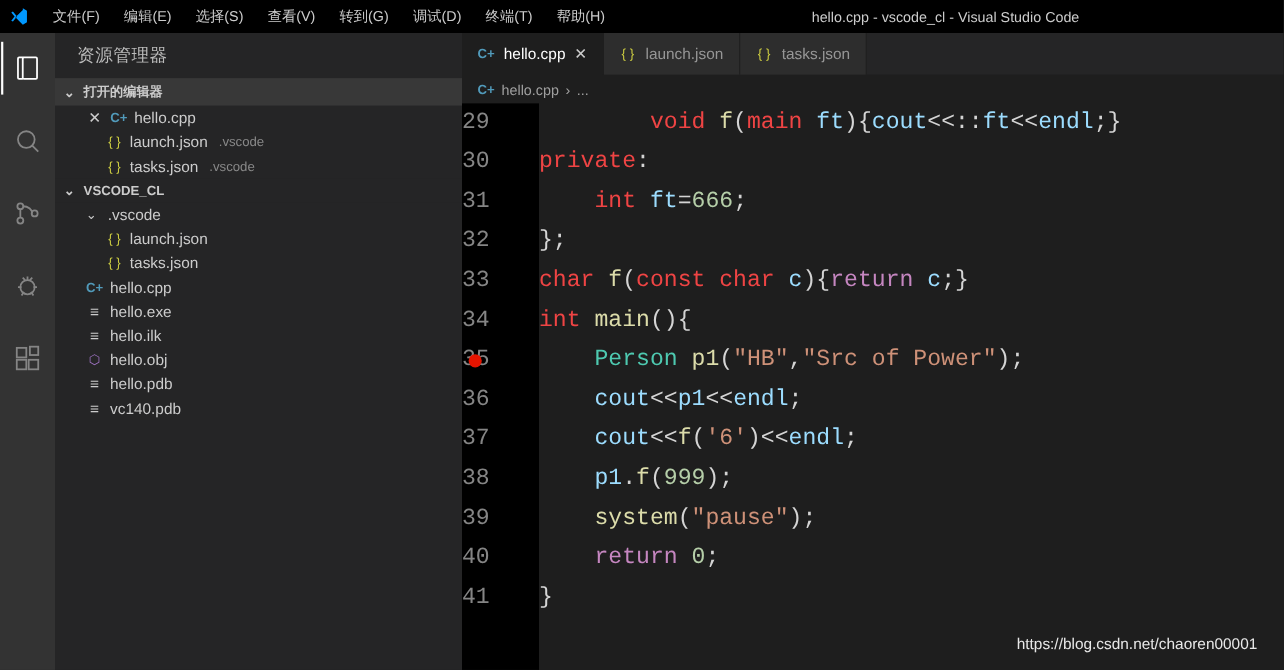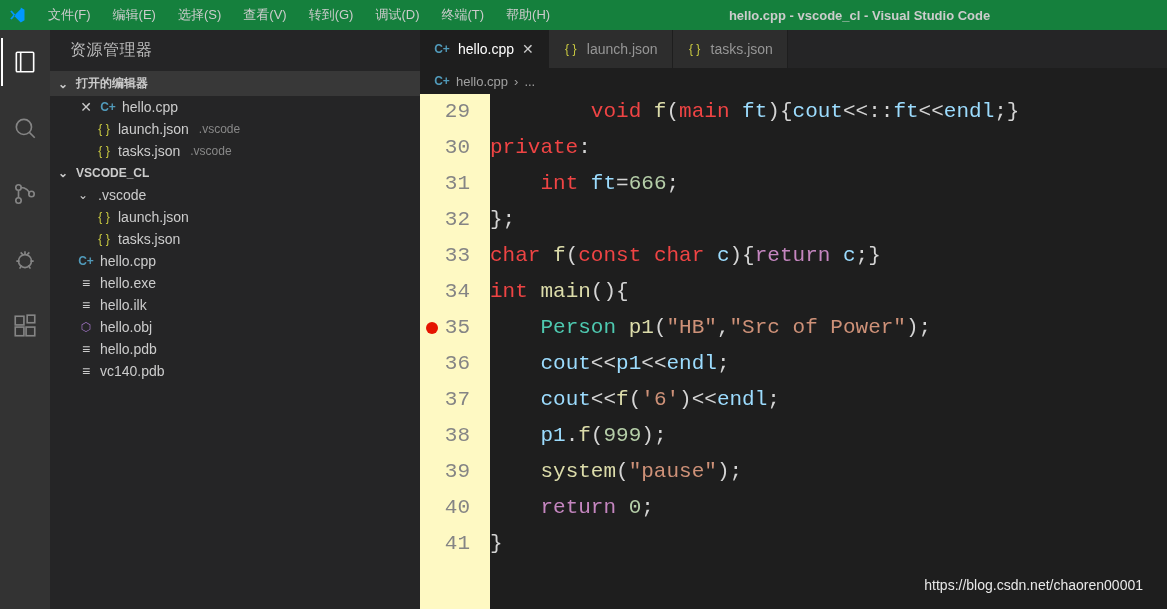--- a/index.html
+++ b/index.html
@@ -7,41 +7,40 @@
       font-family: "Segoe UI", "Microsoft YaHei", sans-serif;
       background: #1e1e1e;
       color: #cccccc;
       width: 1167px;
       height: 609px;
       overflow: hidden;
       font-size: 13px;
     }
     .titlebar {
       height: 30px;
-      background: #15803d;
+      background: #000000;
       display: flex;
       align-items: center;
       padding: 0 8px;
     }
     .titlebar .logo {
       width: 18px; height: 18px;
       margin-right: 12px;
     }
     .menu-items { display: flex; gap: 2px; }
     .menu-item {
       padding: 4px 10px;
       color: #cccccc;
       cursor: pointer;
     }
     .window-title {
       flex: 1;
       text-align: center;
       color: #cccccc;
       font-size: 13px;
-      font-weight: bold;
     }
     .main-layout { display: flex; height: calc(100% - 30px); }
     .activity-bar {
       width: 50px;
       background: #333333;
       display: flex;
       flex-direction: column;
       align-items: center;
       padding-top: 8px;
       gap: 18px;
@@ -156,24 +155,24 @@
     .code-area {
       flex: 1;
       display: flex;
       font-family: Consolas, "Courier New", monospace;
       font-size: 21px;
       line-height: 36px;
       position: relative;
     }
     .gutter {
       width: 70px;
-      text-align: right;
+      text-align: left;
       padding-right: 20px;
       color: #858585;
-      background: #fef9c3;
+      background: #000000;
       position: relative;
     }
     .line-num { height: 36px; }
     .breakpoint {
       position: absolute;
       left: 6px;
       width: 12px; height: 12px;
       border-radius: 50%;
       background: #e51400;
     }

